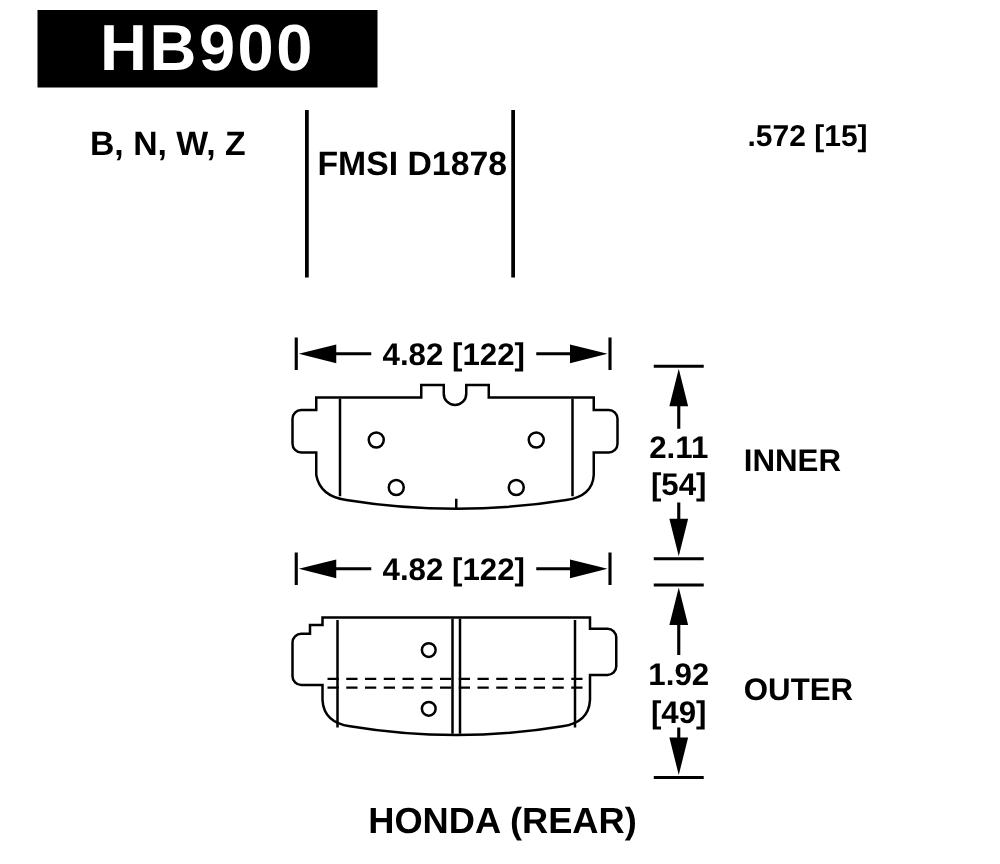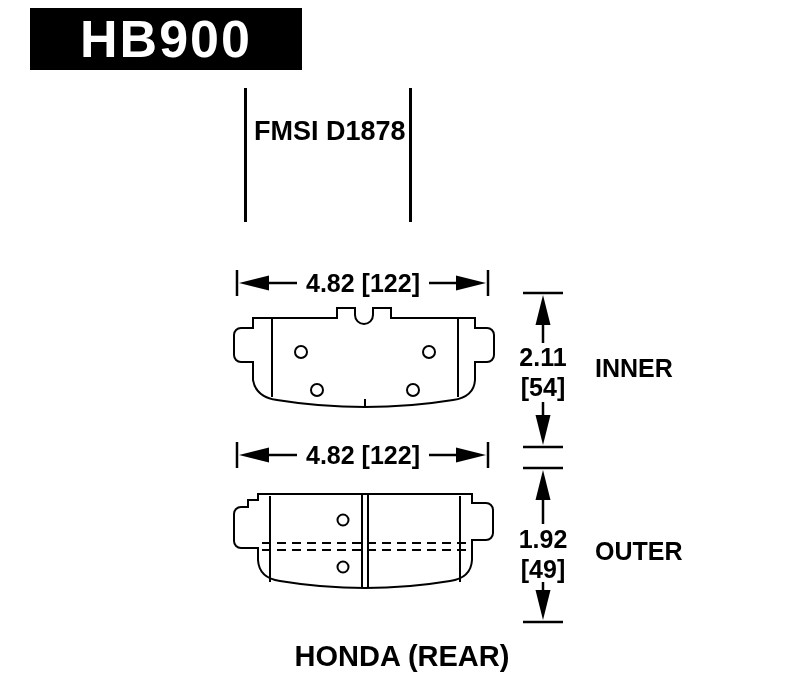--- a/index.html
+++ b/index.html
@@ -53,23 +53,25 @@
 </style>
 </head>
 <body>
 
 <div class="sheet">
 
   <div class="part-box">
     <span>HB900</span>
   </div>
 
+  <span class="code compounds">B, N, W, Z</span>
   <div class="vline vline1"></div>
   <span class="code fmsi">FMSI D1878</span>
   <div class="vline vline2"></div>
+  <span class="code thickness">.572 [15]</span>
 
   <svg class="drawing" width="800" height="461" viewBox="0 0 800 461">
 
     <g stroke="#000" stroke-width="2.5">
       <line x1="237" y1="40" x2="237" y2="66"></line>
       <line x1="488" y1="40" x2="488" y2="66"></line>
       <line x1="268" y1="53" x2="297" y2="53"></line>
       <line x1="429" y1="53" x2="457" y2="53"></line>
       <polygon points="239,53 269,45.5 269,60.5" fill="#000" stroke="none"></polygon>
       <polygon points="486,53 456,45.5 456,60.5" fill="#000" stroke="none"></polygon>

